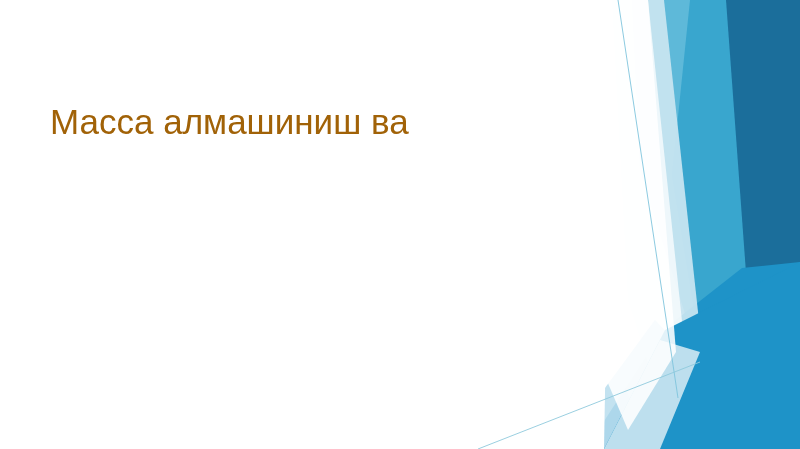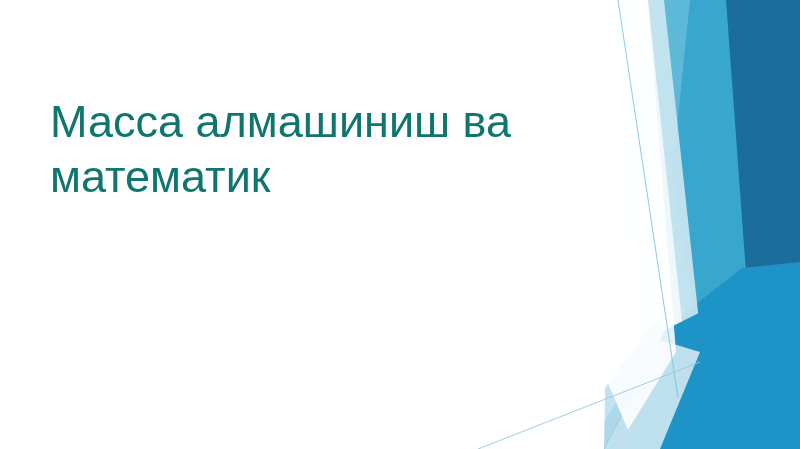--- a/index.html
+++ b/index.html
@@ -23,23 +23,23 @@
     height: 449px;
     pointer-events: none;
   }
   #title-block {
     position: absolute;
     left: 50px;
     top: 94px;
     width: 560px;
   }
   .title-line {
-    color: #0f766e;
+    color: #a16207;
     font-family: "Liberation Sans", sans-serif;
-    font-size: 45px;
+    font-size: 35px;
     font-weight: 400;
     line-height: 55px;
     letter-spacing: 0px;
     white-space: nowrap;
   }
 </style>
 </head>
 <body>
 
 <div id="slide">
@@ -75,16 +75,15 @@
     <polygon points="604,0 648,0 676,352 628,430 598,360" fill="#FFFFFF" opacity="0.88"></polygon>
 
     <line x1="618" y1="0" x2="678" y2="398" stroke="#7FC4DC" stroke-width="0.9"></line>
 
     <line x1="478" y1="449" x2="700" y2="362" stroke="#8FC9DD" stroke-width="0.9"></line>
 
   </svg>
 
   <div id="title-block">
     <div class="title-line">Масса алмашиниш ва</div>
-    <div class="title-line">математик</div>
   </div>
 
 </div>
 
 </body></html>

